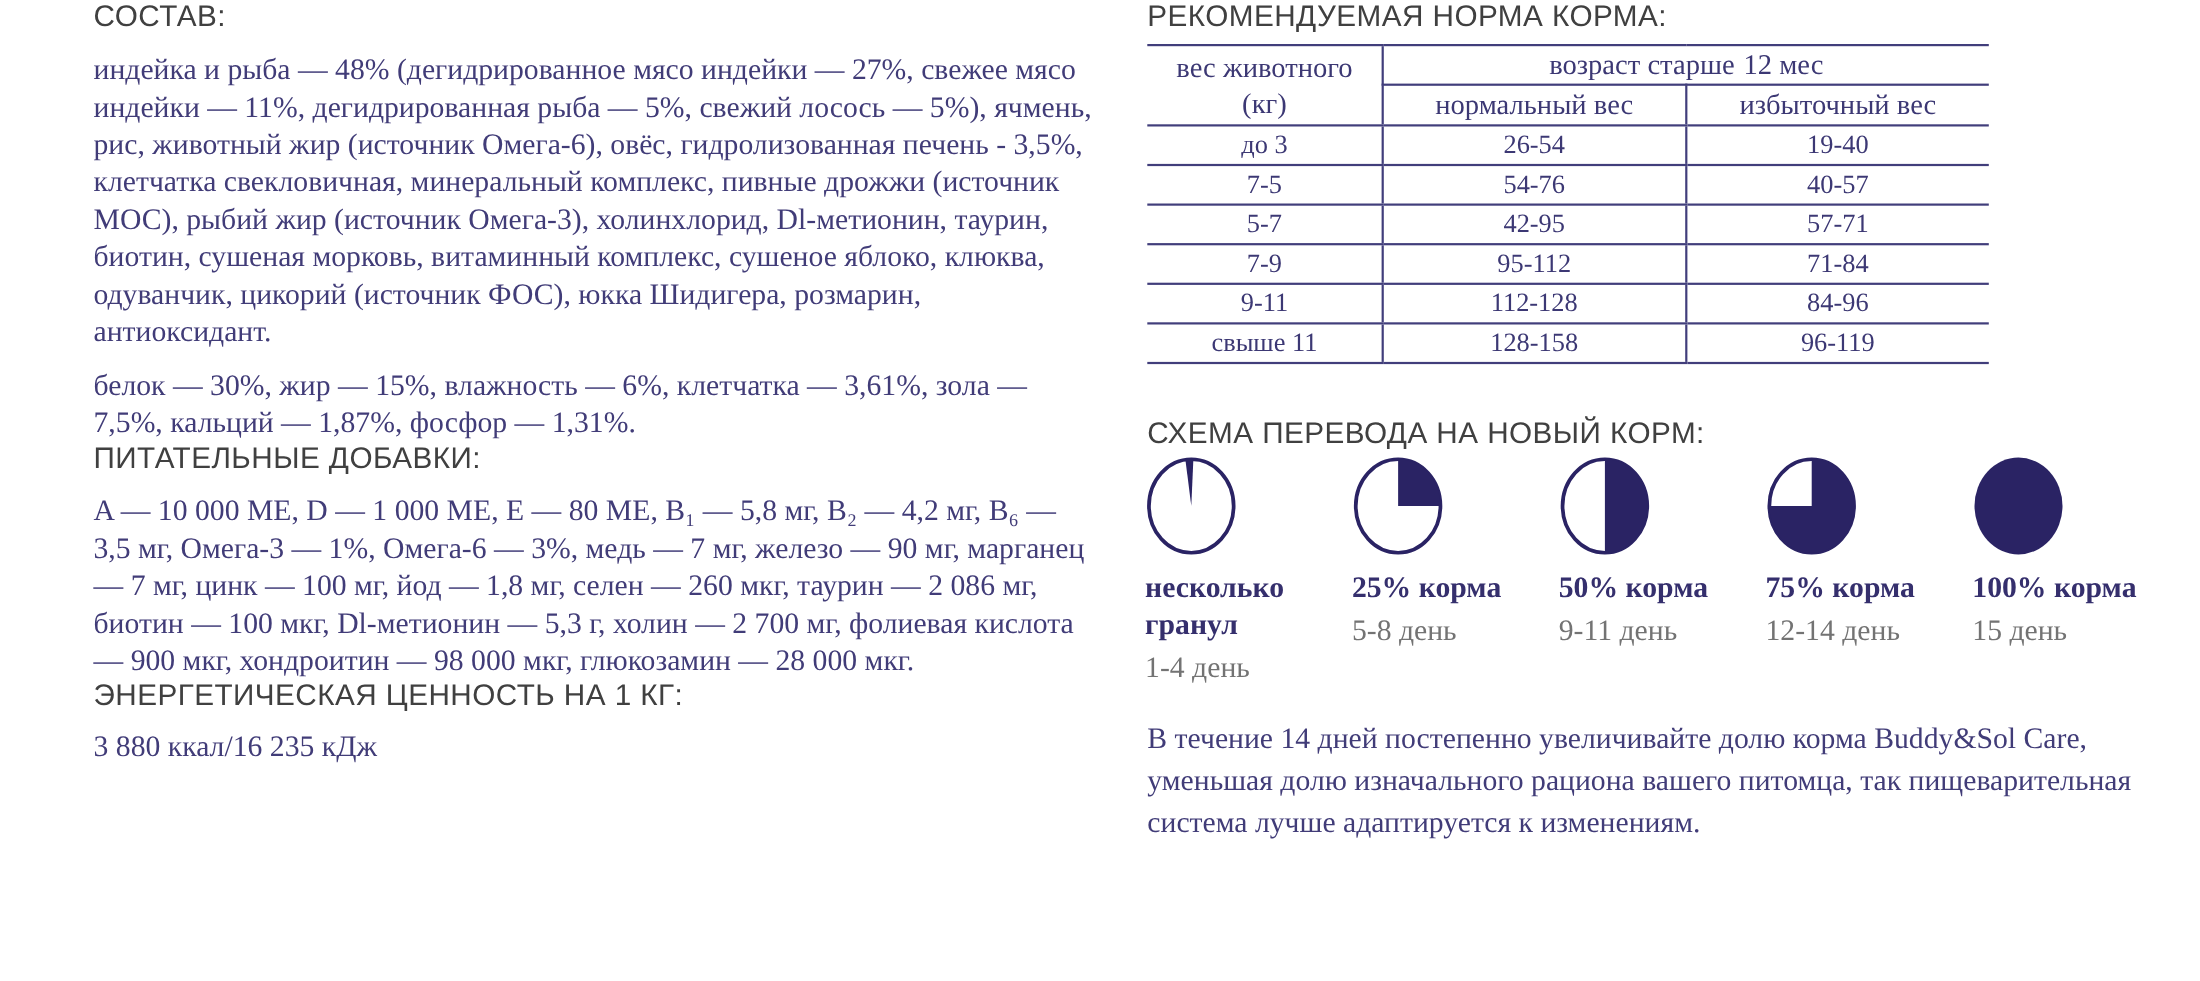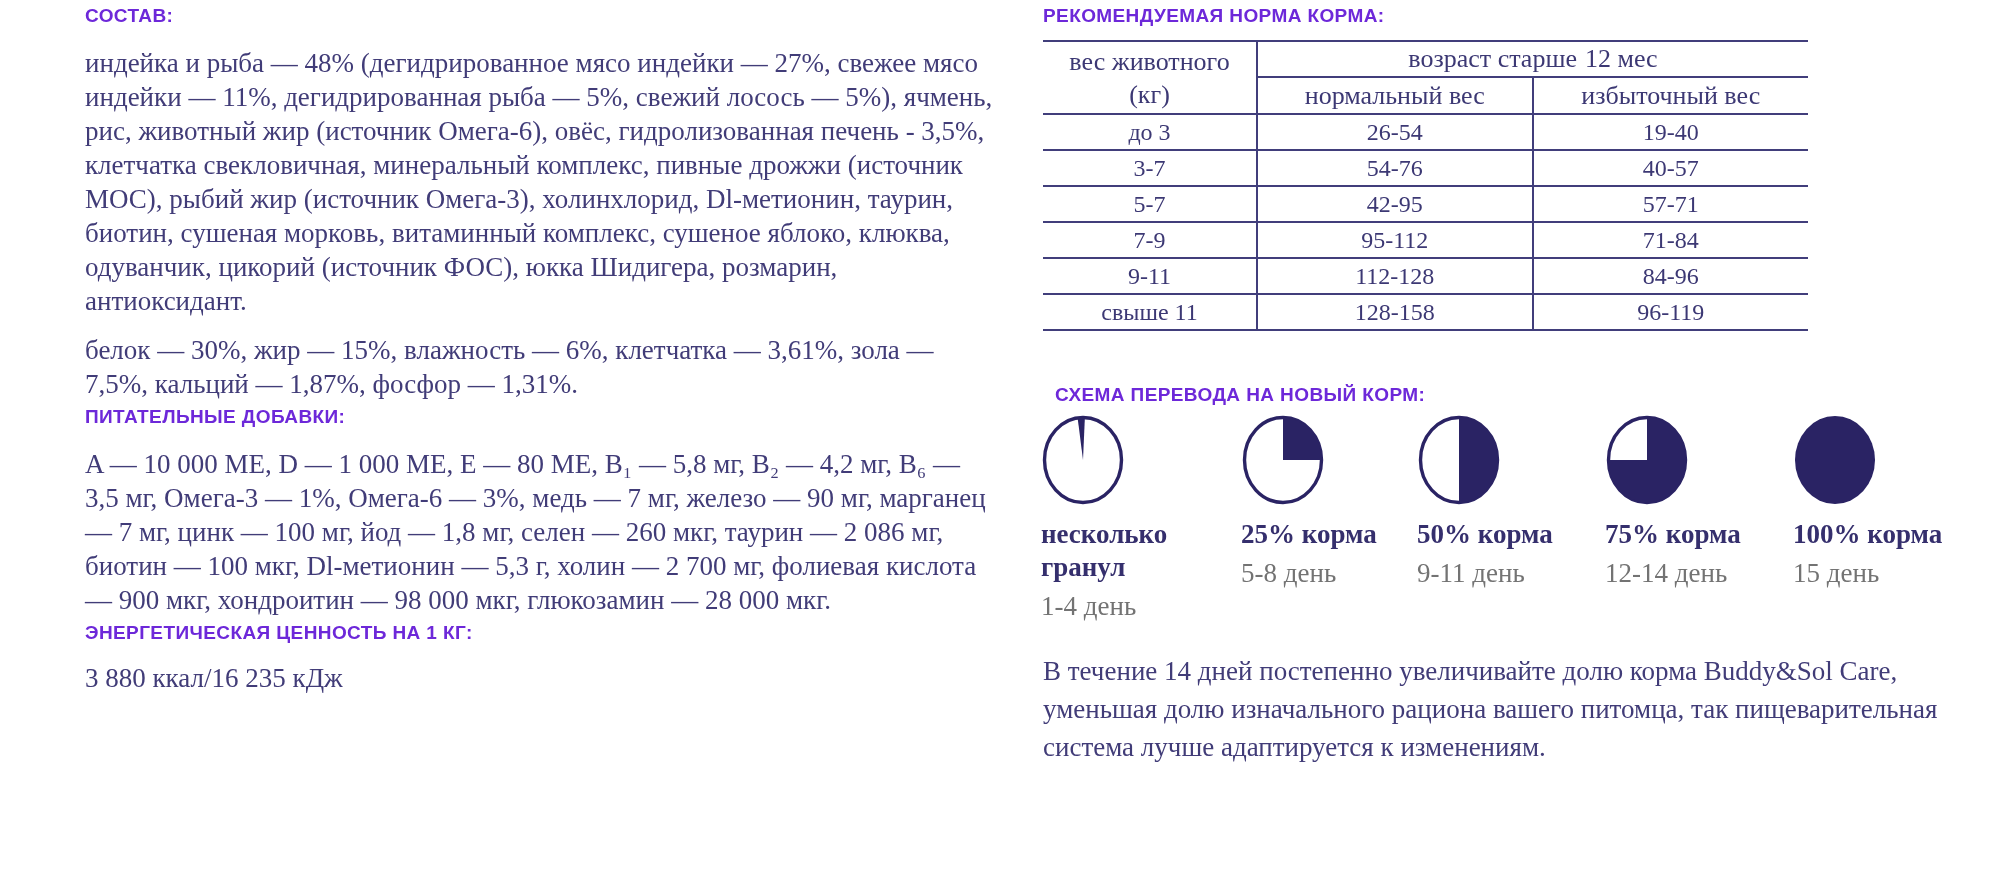--- a/index.html
+++ b/index.html
@@ -8,22 +8,22 @@
     overflow:hidden;
     font-family:"Liberation Serif","DejaVu Serif",serif;
     color:#3e3a76;
   }
   .col{position:absolute;top:0;}
   .col-left{left:85px;width:908px;}
   .col-right{left:1043px;width:900px;}
 
   h2.hd{
     font-family:"Liberation Sans","DejaVu Sans",sans-serif;
-    font-weight:700;font-size:19px;line-height:31px;
-    color:#6d28d9;letter-spacing:.4px;margin:0;
+    font-weight:400;font-size:27px;line-height:31px;
+    color:#404040;letter-spacing:.4px;margin:0;
   }
   p.body{
     font-size:27px;line-height:34px;margin:15px 0 0 0;color:#413c78;
   }
   .mt-first{margin-top:42px;}
   .mt-sec{margin-top:36px;}
   .mt-sec-sm{margin-top:34px;}
 
   
   table.feed{
@@ -44,21 +44,21 @@
   .row-h1{height:36px;}
   .row-h2{height:37px;}
   .row-d{height:36px;}
   .w-head-line{line-height:33px;}
   .age-rest{font-weight:normal;padding-left:8px;color:#3c3874;text-align:center;}
 
   
   .steps{position:relative;height:212px;margin-top:4px;}
   .step{position:absolute;top:0;width:176px;}
   .step-0{left:-2px;}
-  .step-1{left:198px;font-family:Liberation Serif, serif;}
+  .step-1{left:186px;font-family:Liberation Serif, serif;}
   .step-2{left:374px;}
   .step-3{left:562px;}
   .step-4{left:750px;}
   .pie{display:block;width:84px;height:92px;}
   .step-label{
     font-weight:700;font-size:27px;line-height:33px;color:#352f6d;margin-top:12px;
   }
   .step-days{font-size:27px;line-height:33px;color:#737373;margin-top:6px;}
   p.note{font-size:27px;line-height:38px;margin:26px 0 0 0;color:#413c78;}
 </style>
@@ -98,21 +98,21 @@
       <tr class="row-h2">
         <th class="c2 th-serif bline vline">нормальный вес</th>
         <th class="c3 th-serif bline vline">избыточный вес</th>
       </tr>
       <tr class="row-d">
         <td class="cell-data bline">до 3</td>
         <td class="cell-data bline vline">26-54</td>
         <td class="cell-data bline vline">19-40</td>
       </tr>
       <tr class="row-d">
-        <td class="cell-data bline">3-7</td>
+        <td class="cell-data bline">7-5</td>
         <td class="cell-data bline vline">54-76</td>
         <td class="cell-data bline vline">40-57</td>
       </tr>
       <tr class="row-d">
         <td class="cell-data bline">5-7</td>
         <td class="cell-data bline vline">42-95</td>
         <td class="cell-data bline vline">57-71</td>
       </tr>
       <tr class="row-d">
         <td class="cell-data bline">7-9</td>
@@ -125,21 +125,21 @@
         <td class="cell-data bline vline">84-96</td>
       </tr>
       <tr class="row-d">
         <td class="cell-data bline">свыше 11</td>
         <td class="cell-data bline vline">128-158</td>
         <td class="cell-data bline vline">96-119</td>
       </tr>
     </tbody>
   </table>
 
-  <h2 class="hd" style="margin-top:48px;margin-left:12px;">СХЕМА ПЕРЕВОДА НА НОВЫЙ КОРМ:</h2>
+  <h2 class="hd" style="margin-top:48px;">СХЕМА ПЕРЕВОДА НА НОВЫЙ КОРМ:</h2>
 
   <div class="steps">
     <div class="step step-0">
       <svg class="pie" viewBox="0 0 84 92">
           <ellipse cx="42" cy="46" rx="38.5" ry="42.5" fill="#ffffff" stroke="#2a2364" stroke-width="3.4"></ellipse>
           <path d="M42,46 L36.64,3.91 A38.5,42.5 0 0 1 43.88,3.55 Z" fill="#2a2364"></path>
         </svg>
       <div class="step-label">несколько гранул</div>
       <div class="step-days">1-4 день</div>
     </div>

